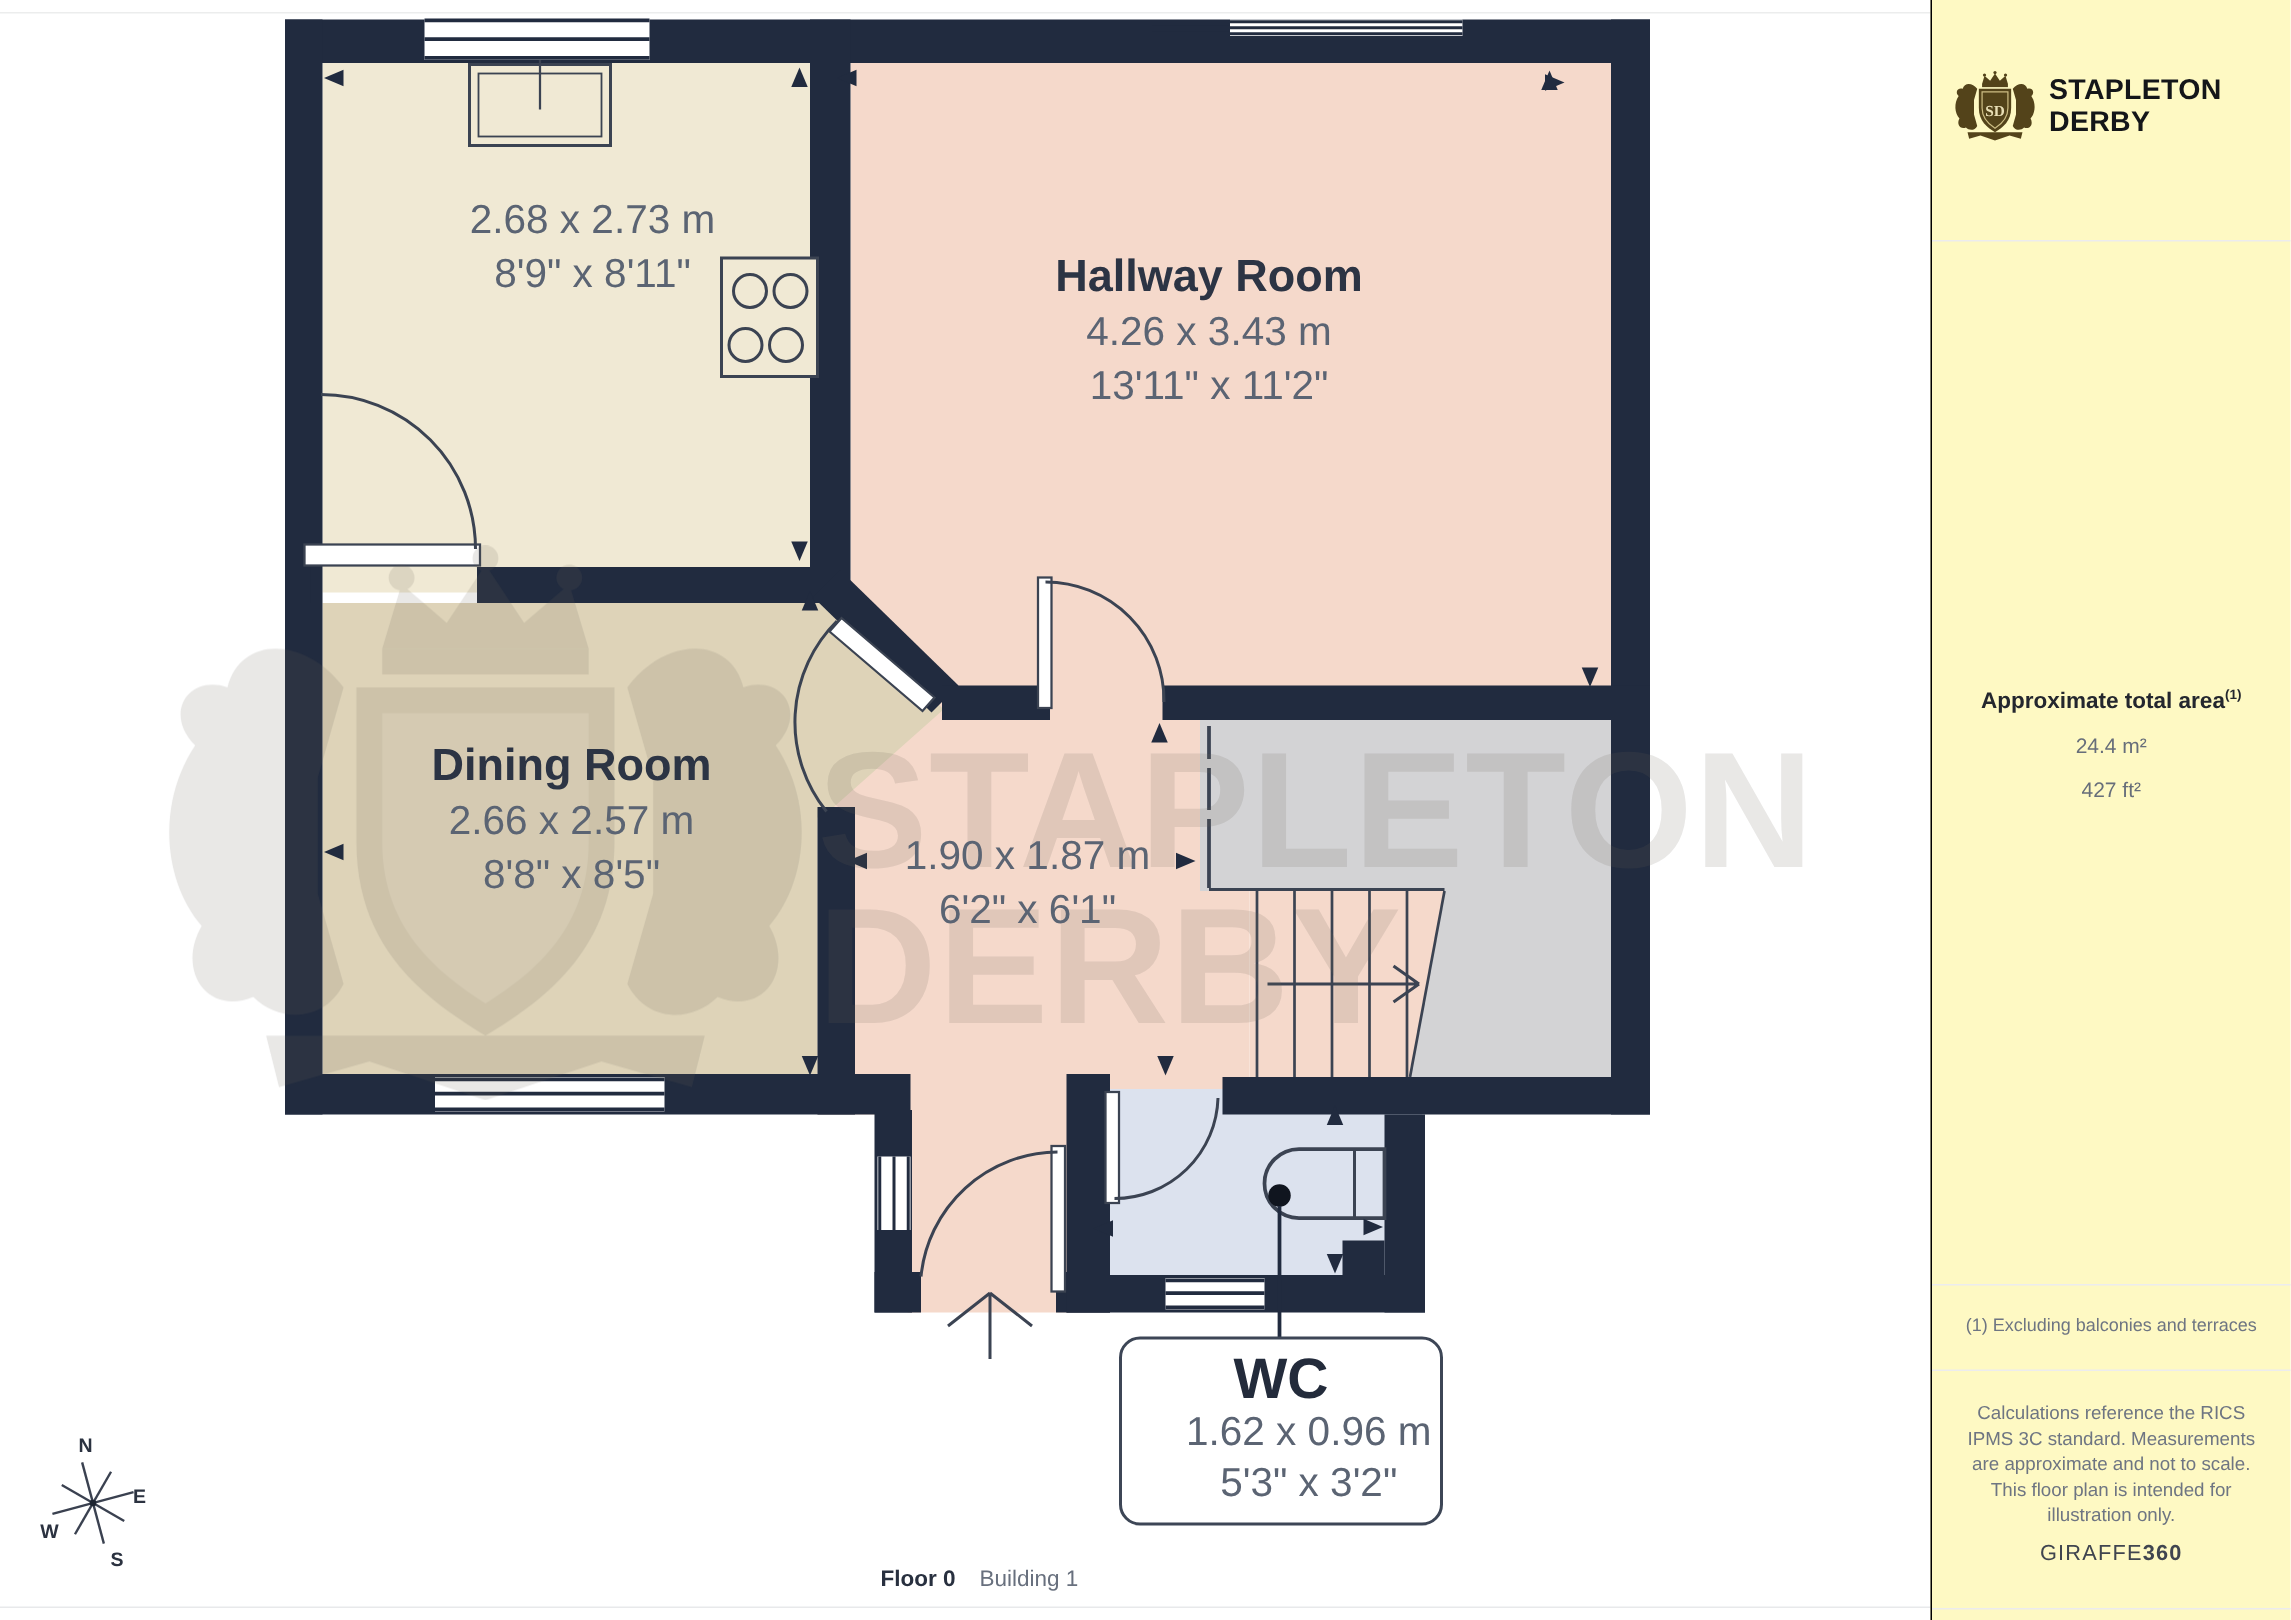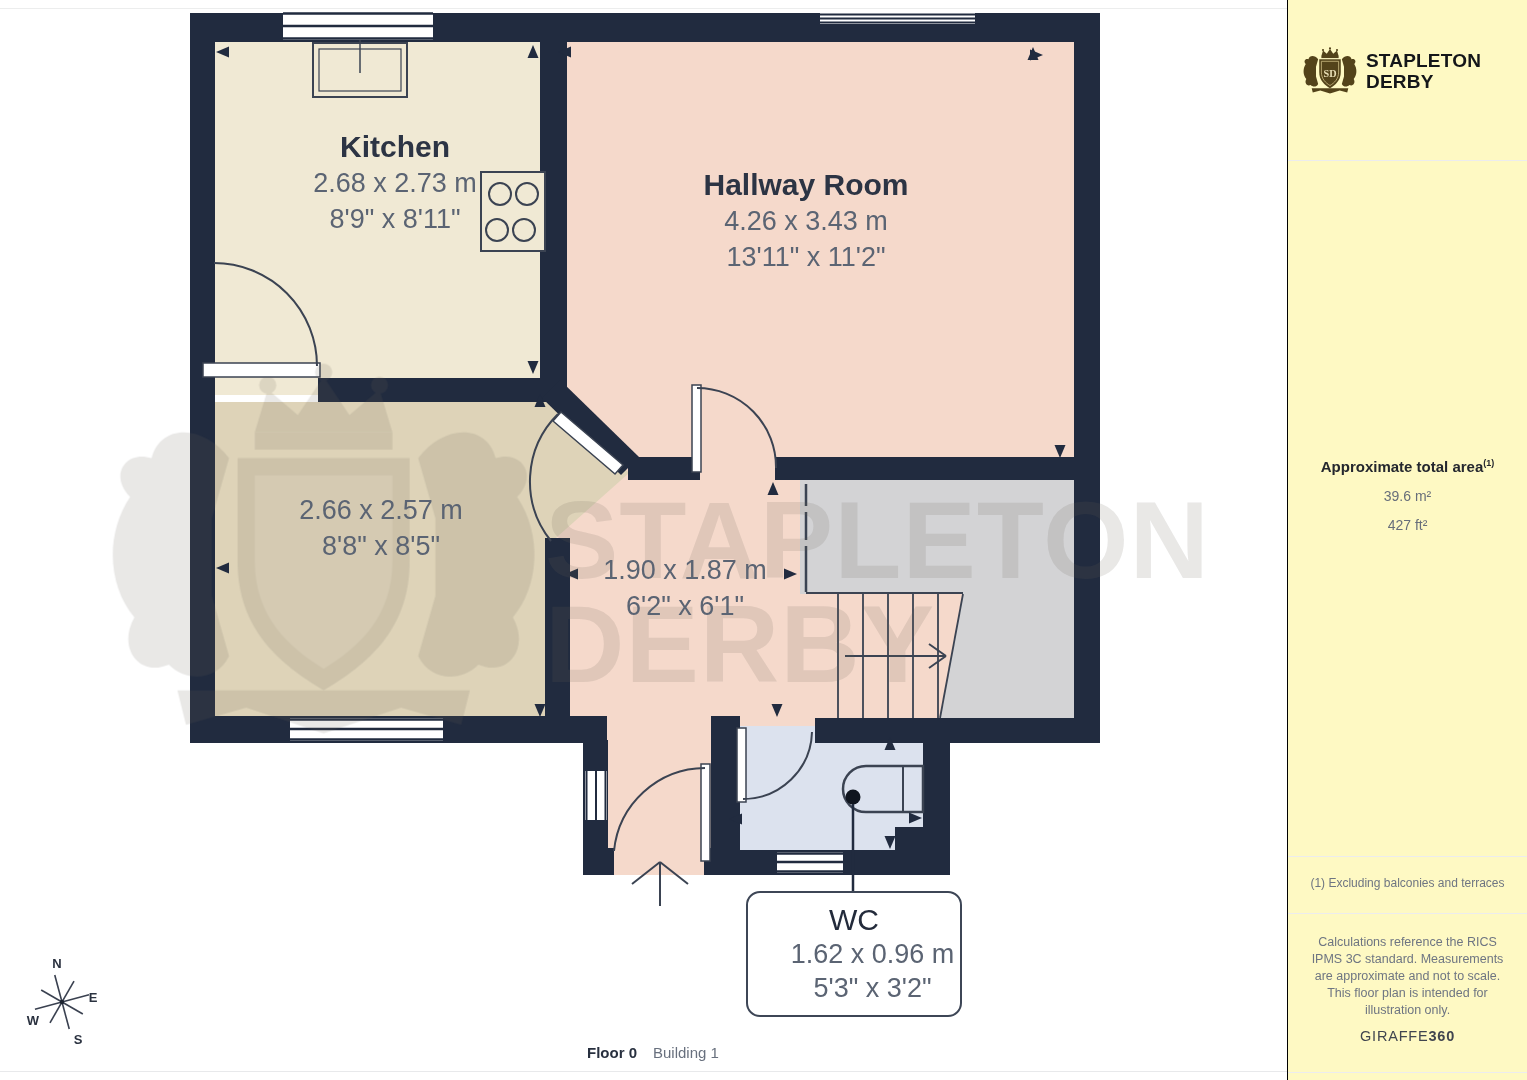--- a/index.html
+++ b/index.html
@@ -18,21 +18,21 @@
   .lbl-kitchen{left:245px;top:128px;width:300px;}
   .lbl-living{left:650px;top:166px;width:312px;}
   .lbl-dining{left:231px;top:492px;width:300px;}
   .lbl-hallway{left:560px;top:552px;width:250px;}
 
   .wc-box{
     position:absolute;left:746px;top:891px;width:212px;height:122px;z-index:10;
     background:#ffffff;border:2.5px solid #3d4656;border-radius:14px;
     display:flex;flex-direction:column;justify-content:center;text-align:center;
   }
-  .wc-box .rname{font-size:30px;font-weight:400;color:#232b3b;line-height:34px;}
+  .wc-box .rname{font-size:38px;font-weight:700;color:#232b3b;line-height:34px;}
   .wc-box .rdim{font-size:27px;color:#5b6473;line-height:34px;padding-left:37px;}
 
   
   .footer-caption{position:absolute;left:587px;top:1044px;z-index:10;display:flex;gap:16px;font-size:15px;}
   .footer-caption .floor{font-weight:700;color:#28303f;}
   .footer-caption .building{color:#68707e;}
 
   .compass{position:absolute;left:10px;top:942px;z-index:10;}
 
   
@@ -209,30 +209,30 @@
       <path d="M30,24 C24,16 14,16 12,24 C6,22 2,28 7,33 C1,42 2,54 8,61 C4,68 9,75 16,72 C20,76 27,76 30,70 L26,56 L26,38 Z"></path>
       <path d="M74,24 C80,16 90,16 92,24 C98,22 102,28 97,33 C103,42 102,54 96,61 C100,68 95,75 88,72 C84,76 77,76 74,70 L78,56 L78,38 Z"></path>
       <path d="M18,78 L86,78 L84,86 L70,82 L52,88 L34,82 L20,86 Z"></path>
     </g>
     <text x="545" y="578" font-size="110" font-weight="700" letter-spacing="1">STAPLETON</text>
     <text x="545" y="682" font-size="110" font-weight="700" letter-spacing="1">DERBY</text>
   </g>
 </svg>
 
 <div class="room-label lbl-kitchen">
-  <div class="rname">Kitchen</div>
   <div class="rdim">2.68 x 2.73 m</div>
   <div class="rdim">8'9" x 8'11"</div>
 </div>
 <div class="room-label lbl-living">
   <div class="rname">Hallway Room</div>
   <div class="rdim">4.26 x 3.43 m</div>
   <div class="rdim">13'11" x 11'2"</div>
 </div>
 <div class="room-label lbl-dining">
+  <div class="rname">Dining Room</div>
   <div class="rdim">2.66 x 2.57 m</div>
   <div class="rdim">8'8" x 8'5"</div>
 </div>
 <div class="room-label lbl-hallway">
   <div class="rdim">1.90 x 1.87 m</div>
   <div class="rdim">6'2" x 6'1"</div>
 </div>
 <div class="wc-box">
   <div class="rname">WC</div>
   <div class="rdim">1.62 x 0.96 m</div>
@@ -282,21 +282,21 @@
       <span>DERBY</span>
     </div>
   </div>
 
   <div class="sb-divider" style="top:160px;"></div>
 
   <div class="area-block">
     <div class="area-title">
       <span>Approximate total area</span><sup>(1)</sup>
     </div>
-    <div class="area-val">39.6 m²</div>
+    <div class="area-val">24.4 m²</div>
     <div class="area-val">427 ft²</div>
   </div>
 
   <div class="sb-divider" style="top:856px;"></div>
   <div class="footnote">(1) Excluding balconies and terraces</div>
   <div class="sb-divider" style="top:913px;"></div>
 
   <div class="disclaimer">Calculations reference the RICS IPMS 3C standard. Measurements are approximate and not to scale. This floor plan is intended for illustration only.</div>
 
   <div class="provider">

